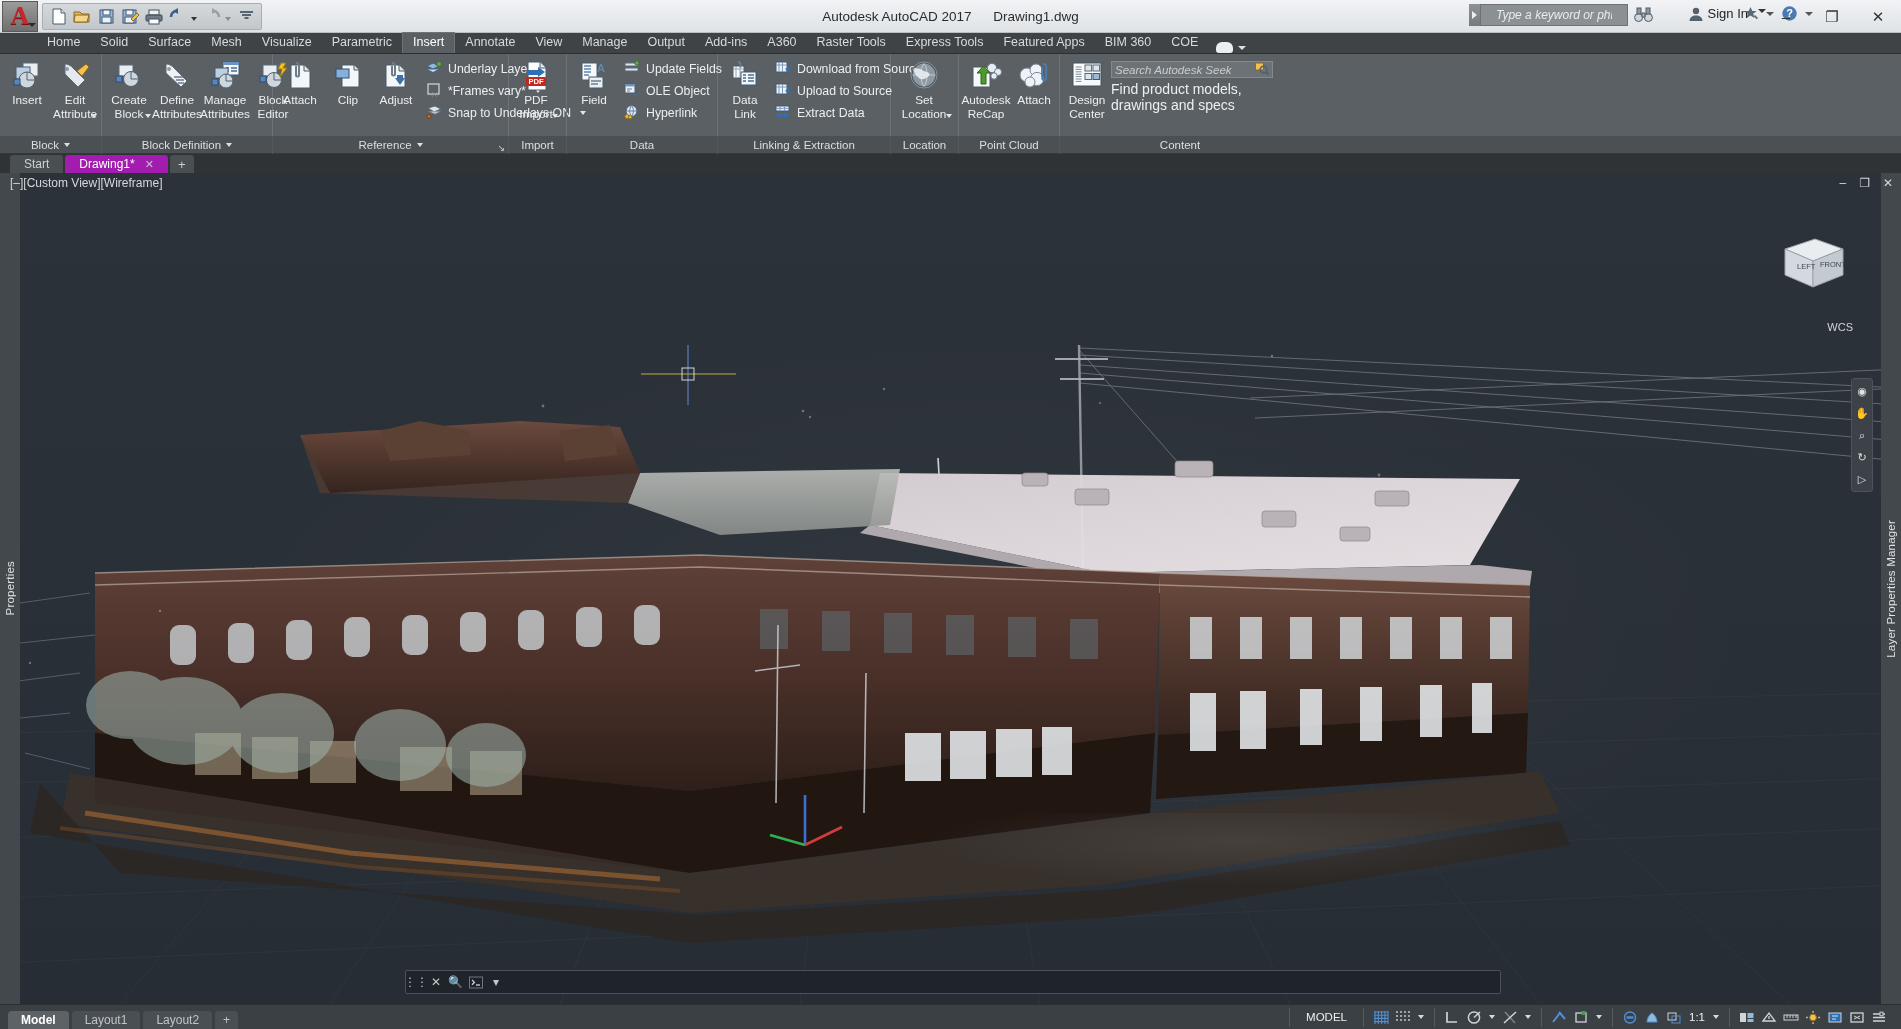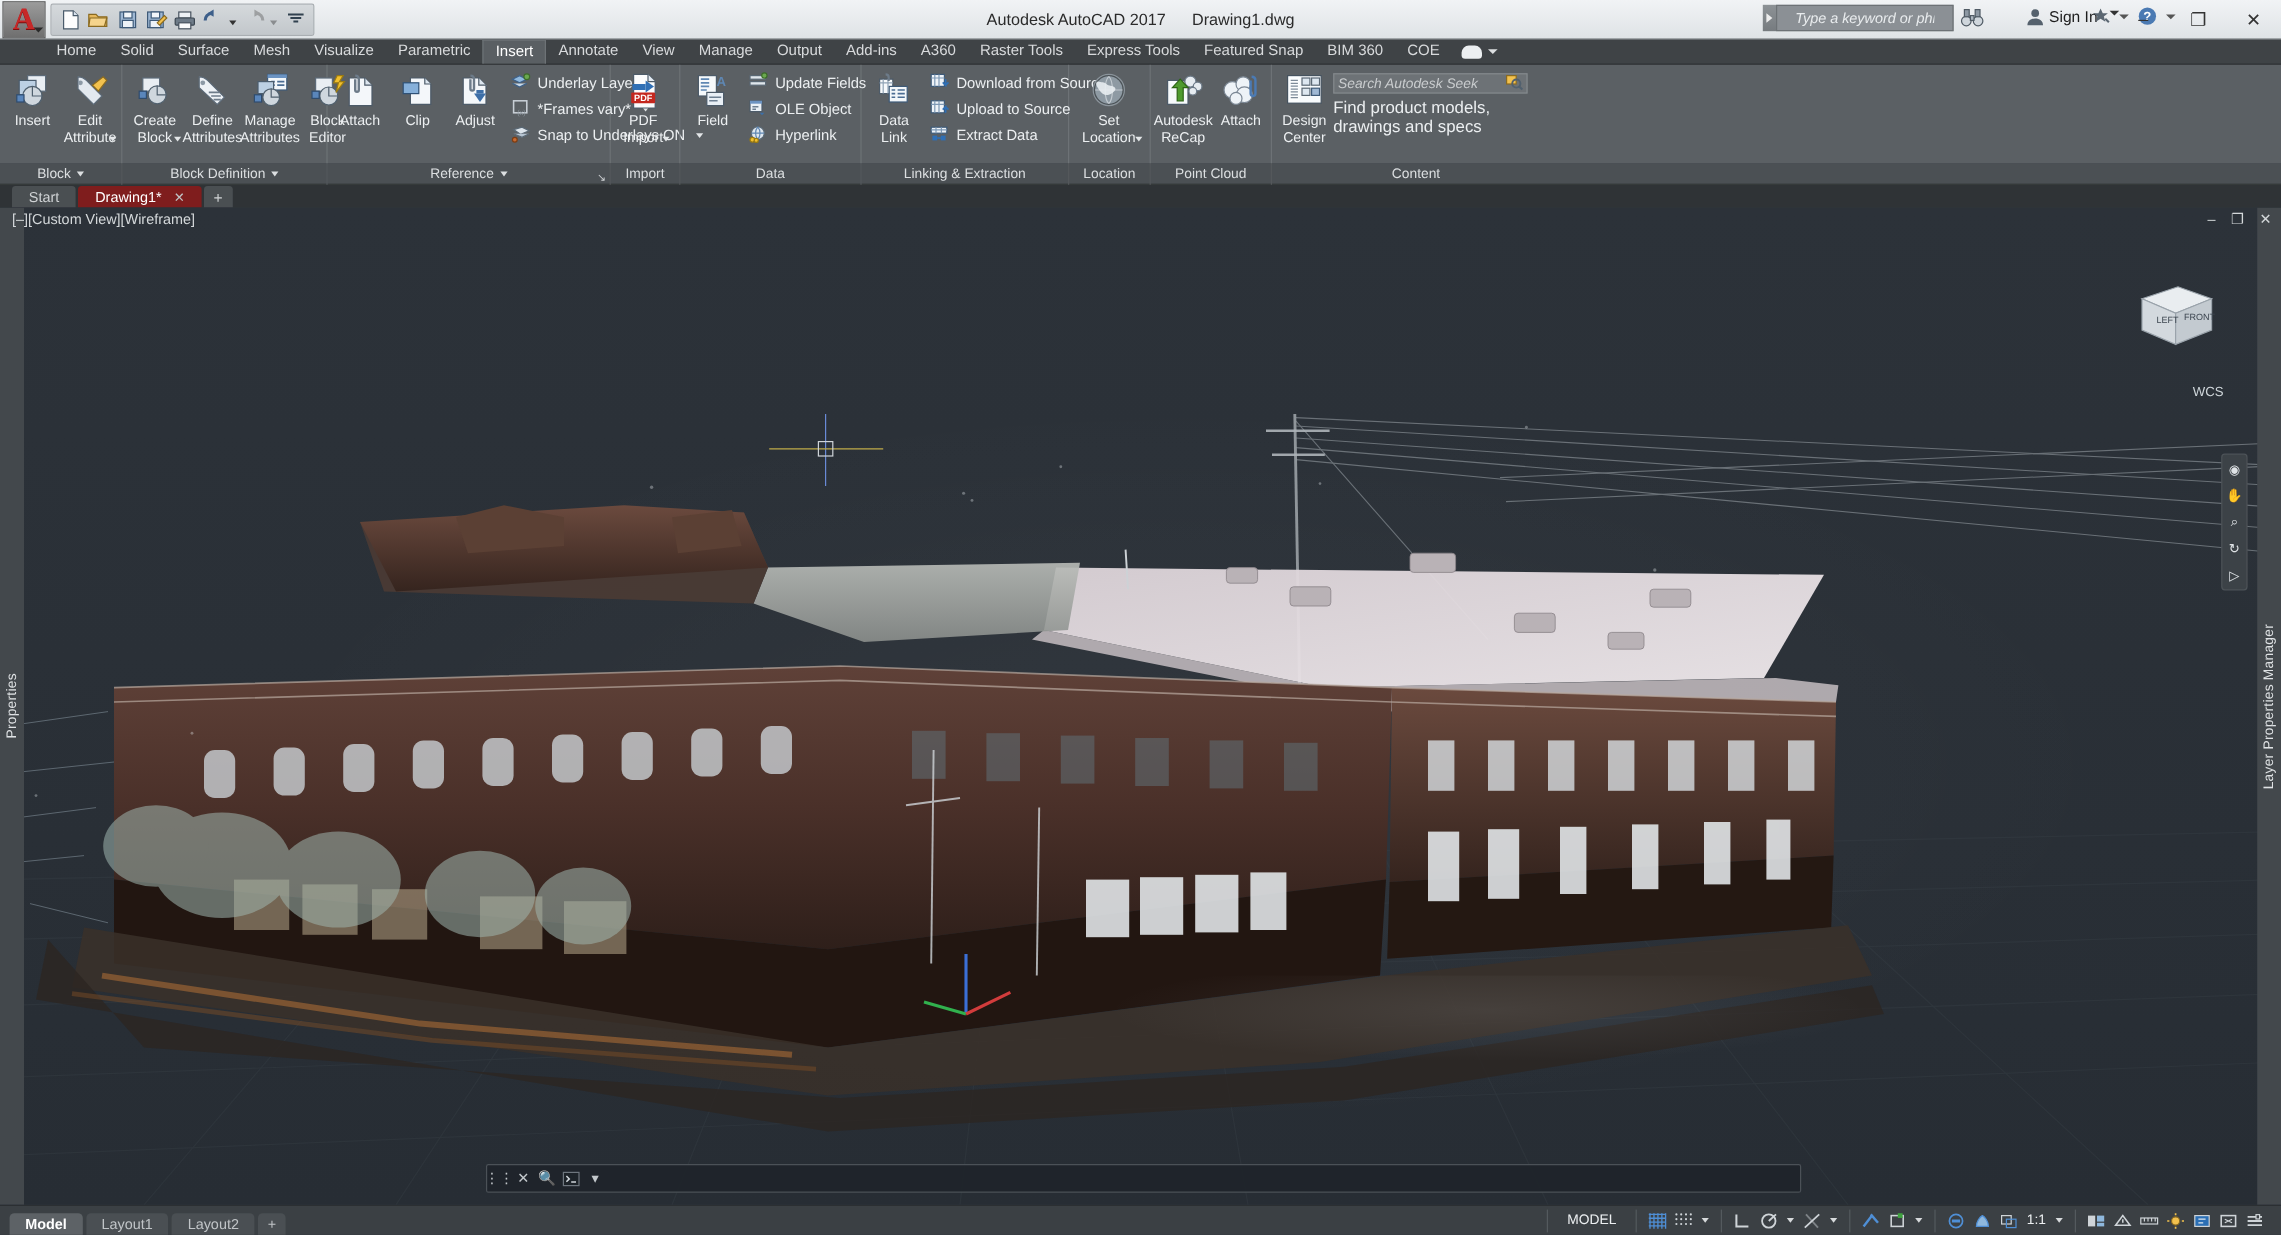--- a/index.html
+++ b/index.html
@@ -92,21 +92,21 @@
     position:absolute;right:0;top:0;display:flex;height:33px;
   }
   #wincontrols div{
     width:46px;height:33px;display:flex;align-items:center;justify-content:center;
     color:#333; font-size:15px;
   }
 
   
   #ribbontabs{
     height:21px; background:#3f4346;
-    display:flex;
+    display:flex;align-items:flex-end;
     padding-left:37px; position:relative;
     border-bottom:1px solid #2c2f31;
   }
   .rtab{
     padding:1px 10px 3px 10px; font-size:12.5px; color:#d8dadc;
     line-height:16px; cursor:default; white-space:nowrap;
   }
   .rtab.active{
     background:#5a5f63; color:#fff;
     border:1px solid #6d7276; border-bottom:none;
@@ -189,21 +189,21 @@
   #doctabs{
     height:19px;background:#2f3336;display:flex;align-items:flex-end;
     padding-left:10px;
   }
   .dtab{
     height:18px;padding:0 14px;display:flex;align-items:center;
     font-size:12px;color:#cfd2d4;
     background:#4a4f52; margin-right:2px;
     border-radius:3px 3px 0 0;
   }
-  .dtab.active{ background:#7f1d1d;color:#fff;margin-top:16px; }
+  .dtab.active{ background:#a21caf;color:#fff;margin-top:16px; }
   .dtab .x{ margin-left:10px;font-size:11px;color:#c0c4c6; }
   .dtab.plus{ padding:0 8px;font-size:13px; }
 
   
   #canvaswrap{
     position:relative;
     height:calc(1029px - 33px - 21px - 82px - 18px - 19px - 25px);
     background:#2b3138;
     overflow:hidden;
   }
@@ -421,21 +421,21 @@
   <div class="rtab">Parametric</div>
   <div class="rtab active">Insert</div>
   <div class="rtab">Annotate</div>
   <div class="rtab">View</div>
   <div class="rtab">Manage</div>
   <div class="rtab">Output</div>
   <div class="rtab">Add-ins</div>
   <div class="rtab">A360</div>
   <div class="rtab">Raster Tools</div>
   <div class="rtab">Express Tools</div>
-  <div class="rtab">Featured Snap</div>
+  <div class="rtab">Featured Apps</div>
   <div class="rtab">BIM 360</div>
   <div class="rtab">COE</div>
   <div class="rtab-extra">
     <span class="cloud"></span>
     <span class="caret"></span>
   </div>
 </div>
 
 <div id="ribbon">
 

